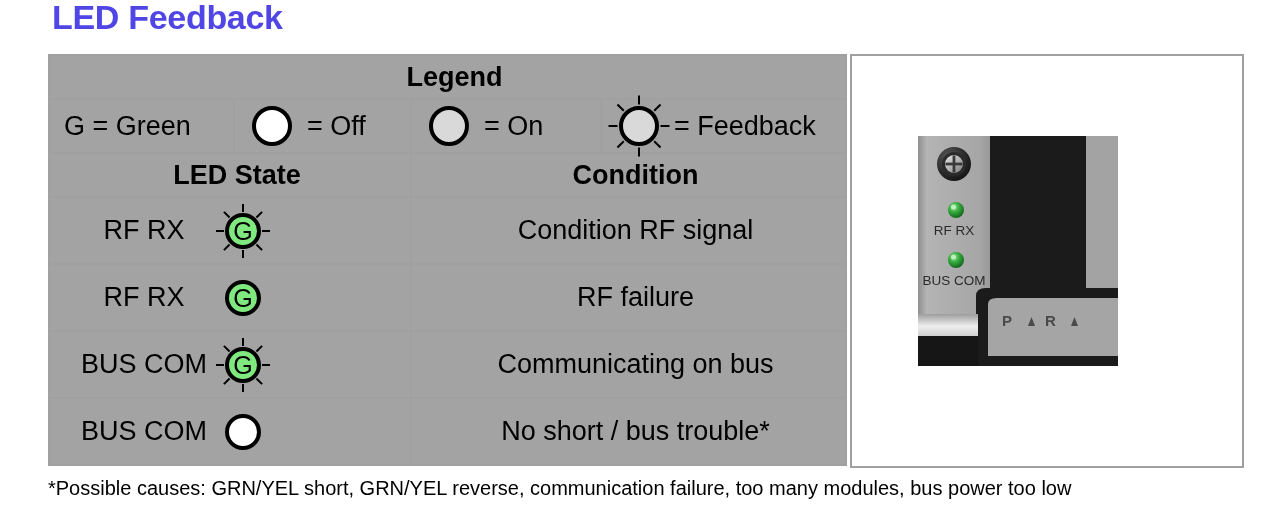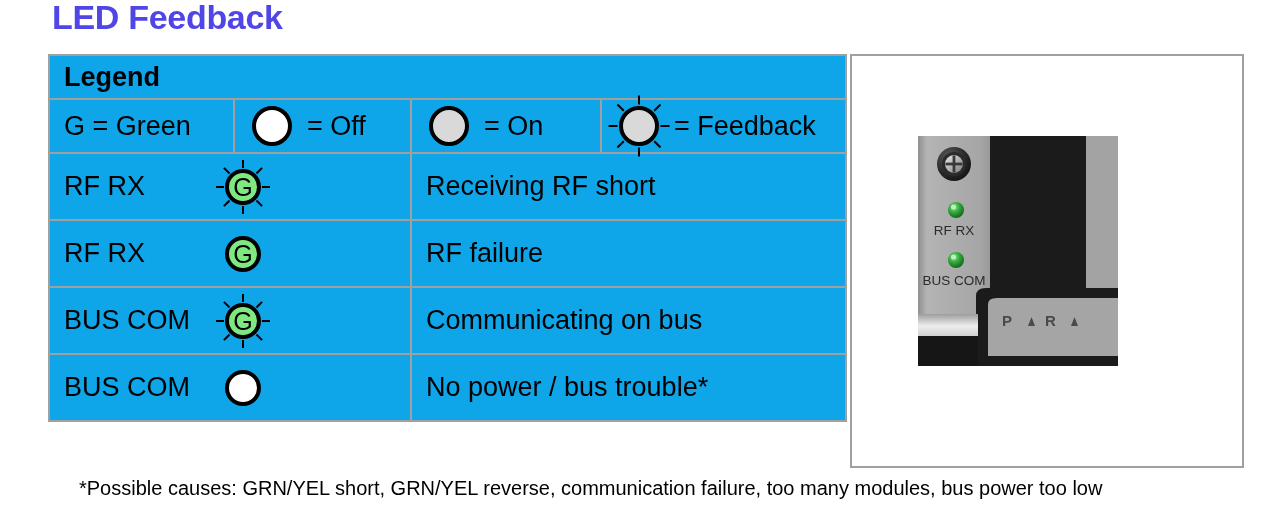--- a/index.html
+++ b/index.html
@@ -44,21 +44,22 @@
     width: 799px;
     border-collapse: collapse;
     table-layout: fixed;
   }
   #legend-table td {
     border: 2px solid #a0a0a0;
     padding: 0 0 0 14px;
     vertical-align: middle;
     font-size: 27px;
     line-height: 1.05;
-    background: #0ea5e9;
+    background: #a3a3a3;
+    text-align: center;
   }
   td.bold-cell { font-weight: bold; }
   tr.legend-title-row td { height: 42px; font-size: 27px; }
   tr.legend-key-row td   { height: 52px; margin-top: 40px; }
   tr.header-row td       { height: 42px; }
   tr.data-row td         { height: 65px; }
 
   .legend-cell-inner {
     display: flex;
     align-items: center;
@@ -171,21 +172,20 @@
   }
 
   
   #footnote {
     position: absolute;
     left: 48px;
     top: 477px;
     font-size: 20px;
     white-space: nowrap;
     color: #000000;
-    margin-left: 31px;
   }
 </style>
 </head>
 <body>
 
 <div id="page-title">LED Feedback</div>
 
 <div id="content">
 
   <table id="legend-table">
@@ -233,40 +233,44 @@
                 <span class="ray r5"></span>
                 <span class="ray r6"></span>
                 <span class="ray r7"></span>
               <span class="disc"></span>
             </span>
             <span class="legend-eq">= Feedback</span>
           </div>
         </td>
       </tr>
 
+      <tr class="header-row">
+        <td class="bold-cell" colspan="2">LED State</td>
+        <td class="bold-cell" colspan="2">Condition</td>
+      </tr>
 
       <tr class="data-row">
         <td colspan="2">
           <div class="state-cell-inner">
             <span class="state-label">RF RX</span>
             <span class="led green flash">
               <span class="ray r0"></span>
                 <span class="ray r1"></span>
                 <span class="ray r2"></span>
                 <span class="ray r3"></span>
               <span class="ray r4"></span>
                 <span class="ray r5"></span>
                 <span class="ray r6"></span>
                 <span class="ray r7"></span>
               <span class="disc"></span>
               <span class="gletter">G</span>
             </span>
           </div>
         </td>
-        <td colspan="2">Receiving RF short</td>
+        <td colspan="2">Condition RF signal</td>
       </tr>
 
       <tr class="data-row">
         <td colspan="2">
           <div class="state-cell-inner">
             <span class="state-label">RF RX</span>
             <span class="led green">
               <span class="disc"></span>
               <span class="gletter">G</span>
             </span>
@@ -299,21 +303,21 @@
       <tr class="data-row">
         <td colspan="2">
           <div class="state-cell-inner">
             <span class="state-label">BUS COM</span>
             <span class="led off">
               <span class="disc"></span>
               <span class="gletter"></span>
             </span>
           </div>
         </td>
-        <td colspan="2">No power / bus trouble*</td>
+        <td colspan="2">No short / bus trouble*</td>
       </tr>
     </tbody>
   </table>
 
   <div id="photo-panel">
     <svg id="device-photo" viewBox="0 0 200 230">
       <defs>
         <linearGradient id="panelGrad" x1="0" y1="0" x2="1" y2="0">
           <stop offset="0" stop-color="#8f8f8f"></stop>
           <stop offset="0.12" stop-color="#b4b4b4"></stop>

